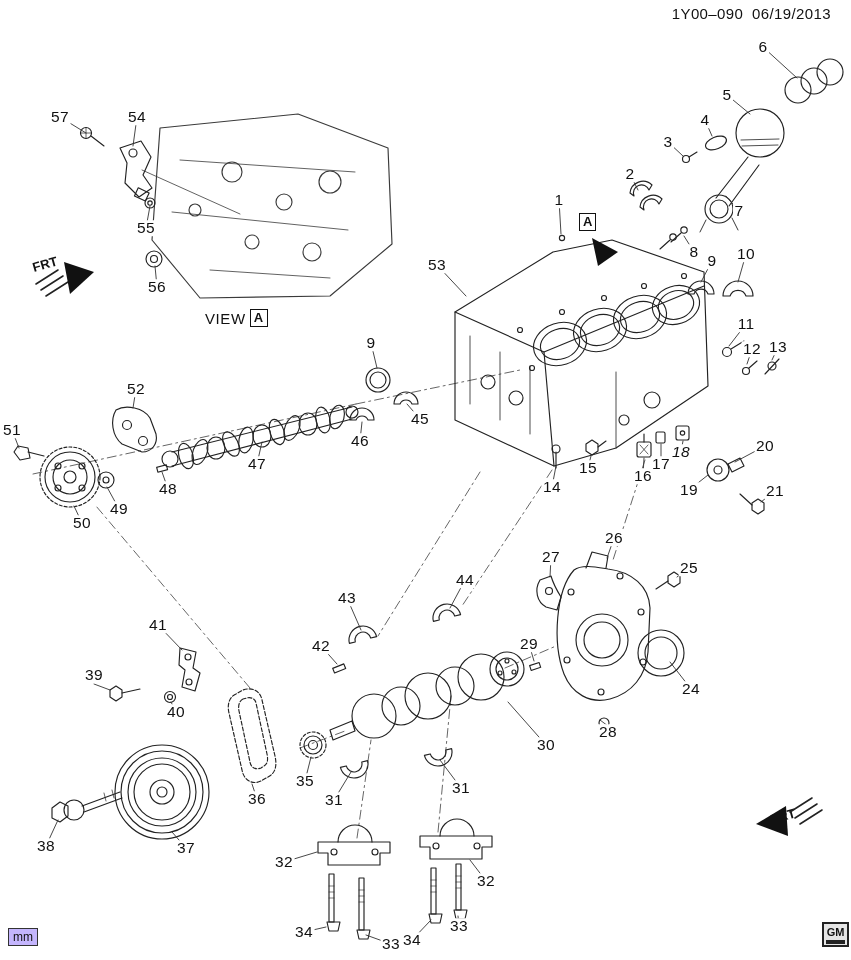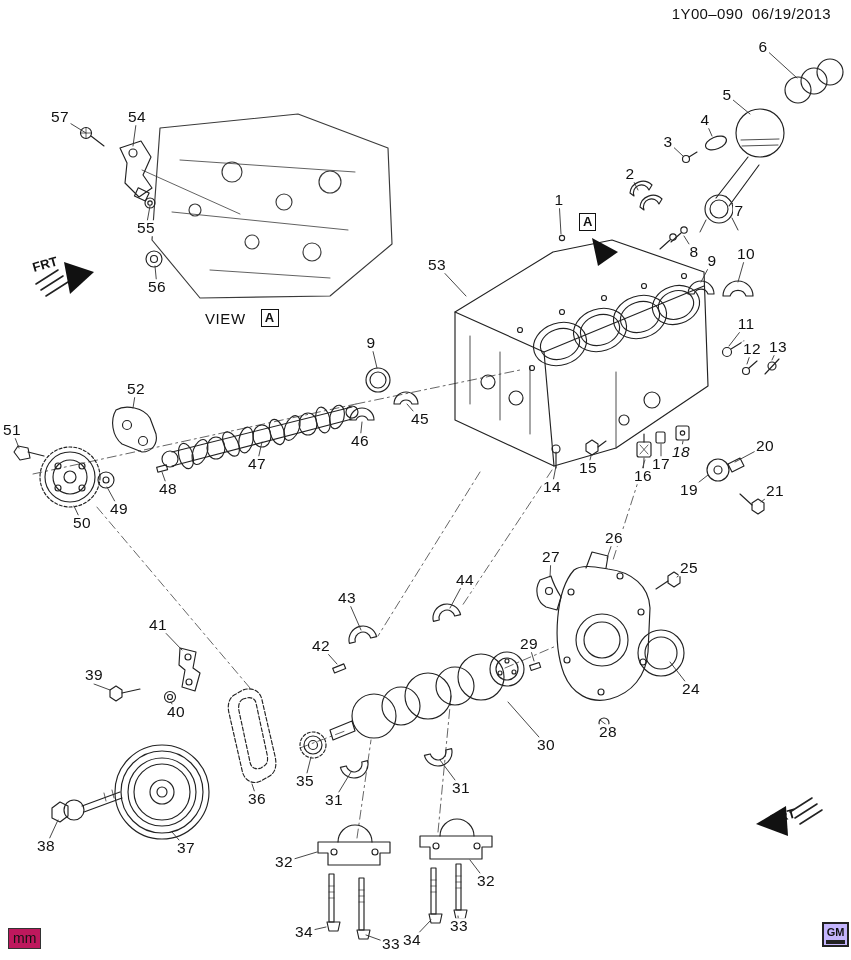--- a/index.html
+++ b/index.html
@@ -4,26 +4,26 @@
 <style>
   html,body{margin:0;padding:0}
   body{width:851px;height:960px;position:relative;background:#fff;
        font-family:"Liberation Sans",sans-serif;color:#111;overflow:hidden}
   svg.diagram{position:absolute;left:0;top:0}
   #callout-layer{position:absolute;left:0;top:0;width:851px;height:960px;pointer-events:none}
   .callout{position:absolute;transform:translate(-50%,-50%);font-size:15.5px;line-height:1;
            background:#fff;padding:0 1.5px;letter-spacing:.3px}
   .title{position:absolute;top:5px;right:20px;font-size:15px;letter-spacing:.4px;word-spacing:4px}
   .abs{position:absolute}
-  .view-label{font-size:15px;letter-spacing:.6px;display:flex;align-items:flex-end;gap:15px}
+  .view-label{font-size:15px;letter-spacing:.6px;display:flex;align-items:flex-end;gap:4px}
   .boxed-letter{display:inline-block;border:1.6px solid #111;padding:0 3px;font-size:13px;
                 line-height:16px;font-weight:bold;background:#fff;text-align:center}
-  .units-box{border:1px solid #333;font-size:14px;padding:1px 4px;line-height:1.2;background:#be185d}
+  .units-box{border:1px solid #333;font-size:12px;padding:1px 4px;line-height:1.2;background:#c4b5fd}
   .gm-logo{width:23px;border:2px solid #222;text-align:center;font-weight:bold;font-size:11px;
-           line-height:1.1;padding:2px 0 1px;background:#c4b5fd}
+           line-height:1.1;padding:2px 0 1px;background:#e5e5e5}
   .gm-logo .gm-sub{display:block;height:4px;background:#222;margin:2px 2px 0}
   .frt-text{font-weight:bold;font-size:13px;fill:#111;stroke:none}
   .leader{stroke:#333;stroke-width:.9}
   .dashline{stroke:#555;stroke-width:.9;fill:none;stroke-dasharray:9 4 2 4}
 </style>
 </head>
 <body>
 
 <div>
 

